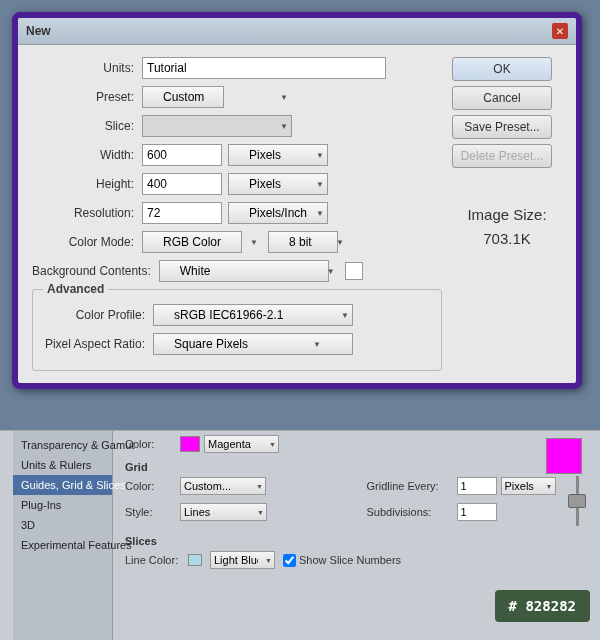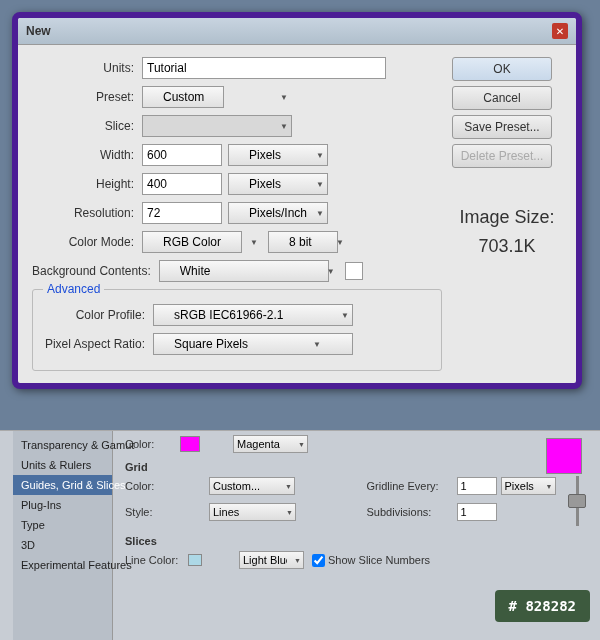--- a/index.html
+++ b/index.html
@@ -184,41 +184,42 @@
     }
 
     .dialog-btn-primary {
       background: linear-gradient(to bottom, #e0eaf5, #c8d8ea);
     }
 
     .image-size-info {
       margin-top: 30px;
       text-align: center;
       color: #333;
-      font-size: 18px;
+      font-size: 15px;
       line-height: 1.6;
     }
 
     
     .advanced-group {
       border: 1px solid #bbb;
       border-radius: 3px;
       padding: 8px 10px;
       margin-top: 6px;
       position: relative;
     }
 
     .advanced-label {
       position: absolute;
       top: -8px;
       left: 10px;
       background: #e8e8e8;
       padding: 0 4px;
       font-size: 12px;
-      color: #1d4ed8;
+      color: #404040;
+      font-weight: bold;
     }
 
     
     .bottom-panel {
       position: absolute;
       top: 430px;
       left: 0;
       width: 600px;
       height: 210px;
       background: #c8cdd4;
@@ -260,21 +261,20 @@
 
     .panel-label {
       font-size: 11px;
       color: #333;
       min-width: 55px;
     }
 
     .panel-select-wrapper {
       position: relative;
       display: inline-block;
-      margin-left: 29px;
     }
 
     .panel-select-wrapper::after {
       content: '▼';
       font-size: 7px;
       position: absolute;
       right: 3px;
       top: 50%;
       transform: translateY(-50%);
       pointer-events: none;
@@ -547,23 +547,20 @@
     <div class="sidebar-item">
       <span>Units &amp; Rulers</span>
     </div>
     <div class="sidebar-item active">
       <span>Guides, Grid &amp; Slices</span>
     </div>
     <div class="sidebar-item">
       <span>Plug-Ins</span>
     </div>
     <div class="sidebar-item">
-      <span>Type</span>
-    </div>
-    <div class="sidebar-item">
       <span>3D</span>
     </div>
     <div class="sidebar-item">
       <span>Experimental Features</span>
     </div>
   </div>
 
   <div class="main-panel">
 
     <div class="panel-row">

